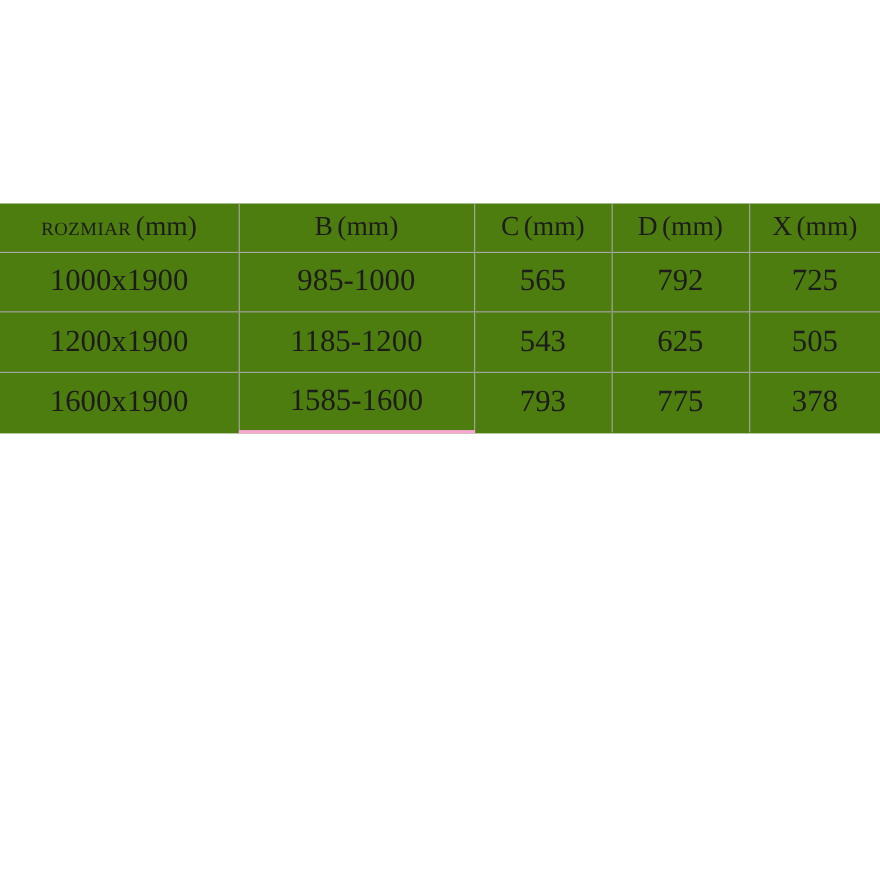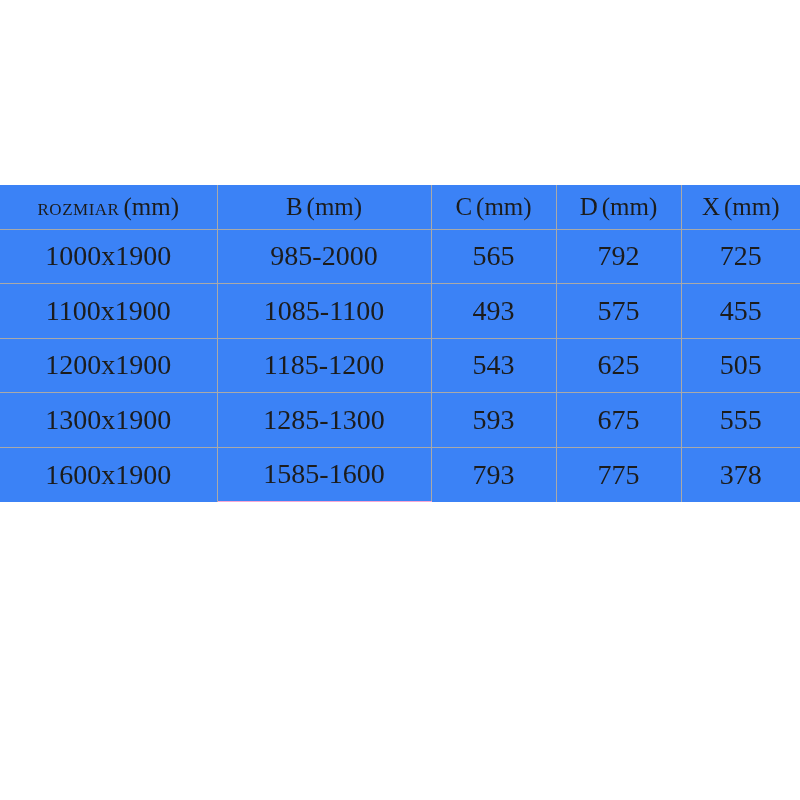--- a/index.html
+++ b/index.html
@@ -12,21 +12,21 @@
     height: 800px;
     position: relative;
     font-family: "Liberation Serif", "DejaVu Serif", serif;
     overflow: hidden;
   }
   table.size-table {
     border-collapse: collapse;
     table-layout: fixed;
     width: 800px;
     margin: 185px 0 0 0;
-    background: #3b82f6;
+    background: #4d7c0f;
   }
   table.size-table th,
   table.size-table td {
     padding: 0;
     margin: 0;
     text-align: center;
     vertical-align: middle;
     font-weight: normal;
     color: #1c1c1c;
     overflow: hidden;
@@ -36,21 +36,21 @@
   table.size-table th:not(:last-child),
   table.size-table td:not(:last-child) {
     border-right: 1px solid #a9a9a9;
   }
   
   table.size-table tbody td {
     border-top: 1px solid #a9a9a9;
   }
   
   table.size-table tbody tr:last-child td:nth-child(2) {
-    border-bottom: 1px solid #f9a8d4;
+    border-bottom: 3px solid #f9a8d4;
   }
   table.size-table thead tr { height: 44px; }
   table.size-table tbody tr { height: 54.5px; padding-left: 48px; }
 
   th .hdr-letter {
     font-size: 25px;
     color: #1c1c1c;
   }
   th .hdr-letter.small-caps {
     font-size: 17px;
@@ -91,45 +91,31 @@
         <span class="hdr-letter">D</span><span class="hdr-unit">(mm)</span>
       </th>
       <th>
         <span class="hdr-letter">X</span><span class="hdr-unit">(mm)</span>
       </th>
     </tr>
   </thead>
   <tbody>
     <tr>
       <td>1000x1900</td>
-      <td>985-2000</td>
+      <td>985-1000</td>
       <td>565</td>
       <td>792</td>
       <td>725</td>
-    </tr>
-    <tr>
-      <td>1100x1900</td>
-      <td>1085-1100</td>
-      <td>493</td>
-      <td>575</td>
-      <td>455</td>
     </tr>
     <tr>
       <td>1200x1900</td>
       <td>1185-1200</td>
       <td>543</td>
       <td>625</td>
       <td>505</td>
-    </tr>
-    <tr>
-      <td>1300x1900</td>
-      <td>1285-1300</td>
-      <td>593</td>
-      <td>675</td>
-      <td>555</td>
     </tr>
     <tr>
       <td>1600x1900</td>
       <td>1585-1600</td>
       <td>793</td>
       <td>775</td>
       <td>378</td>
     </tr>
   </tbody>
 </table>

